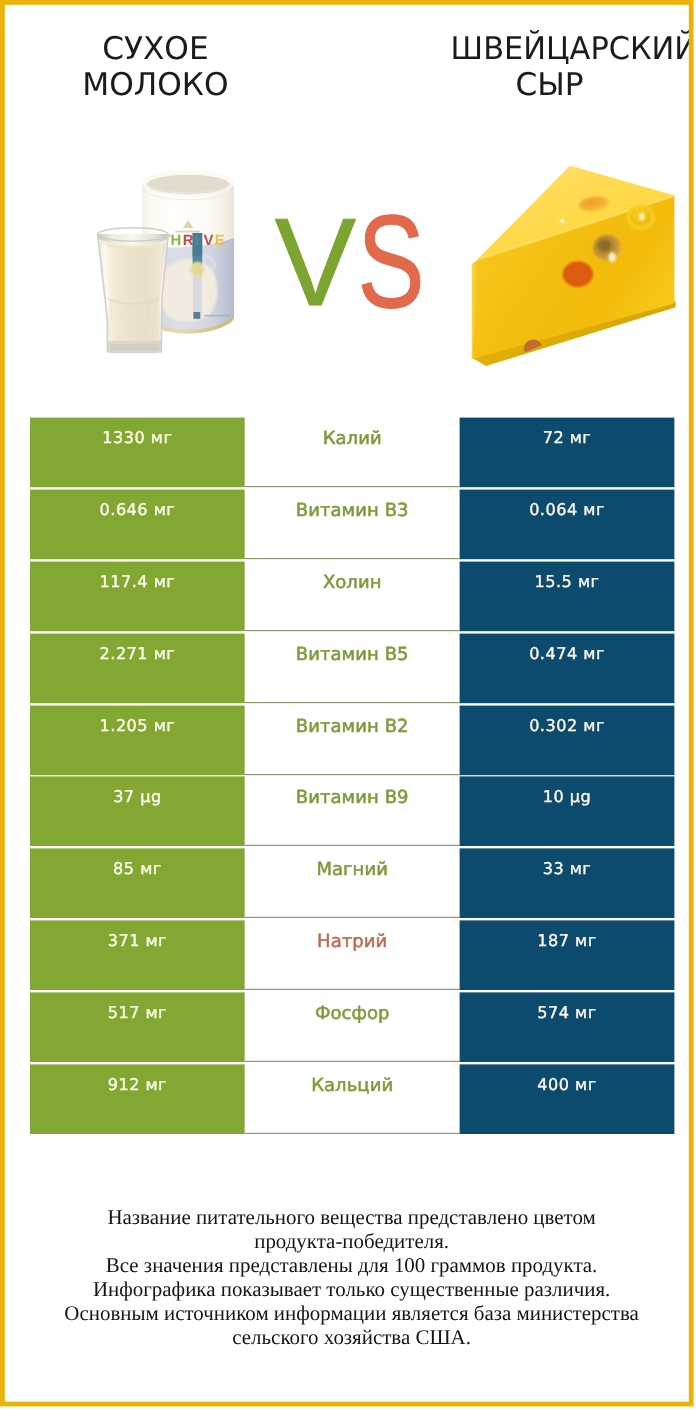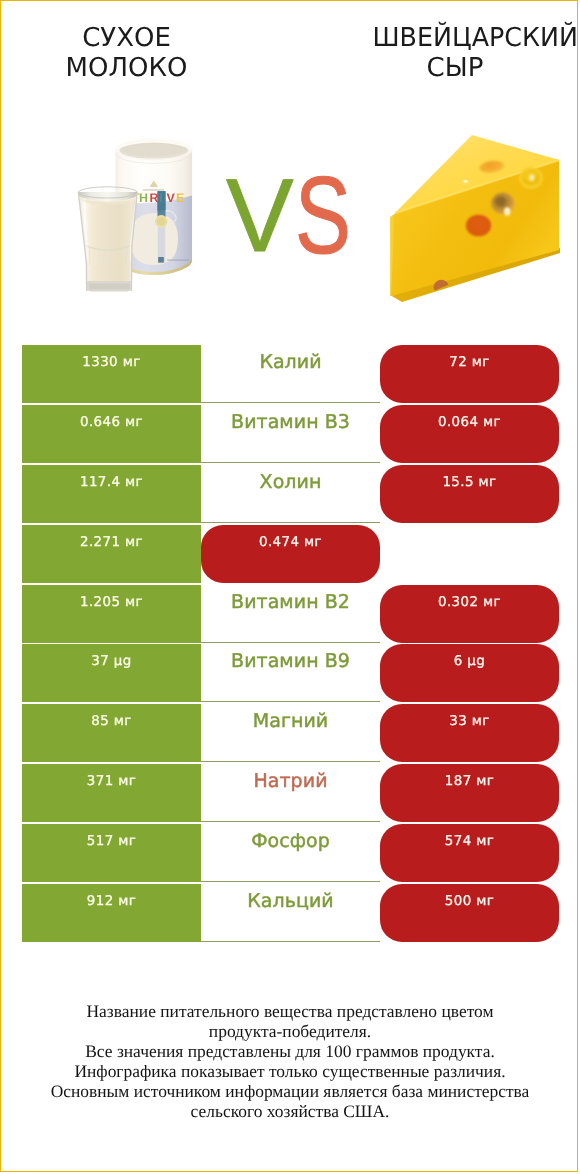--- a/index.html
+++ b/index.html
@@ -7,21 +7,21 @@
     width:580px;height:1174px;
     background:#ffffff;
     font-family:"Liberation Sans",sans-serif;
     -webkit-font-smoothing:antialiased;
     text-rendering:geometricPrecision;
     overflow:hidden;
   }
   .page{
     position:relative;
     width:578px;height:1172px;
-    border:1px solid #eab308;
+    border:4px solid #eab308;
     background:#fff;
     box-sizing:border-box;
     overflow:hidden;
   }
   
   .titles{position:absolute;left:0;top:0;width:578px;height:100px;}
   .title{
     position:absolute;top:22px;
     font-family:"DejaVu Sans",sans-serif;
     font-size:26px;line-height:30px;
@@ -53,25 +53,25 @@
   .row{display:flex;height:57.9px;margin-bottom:1.95px;}
   .cell{
     flex:0 0 179px;height:57.9px;
     display:flex;align-items:center;justify-content:center;
     font-family:"DejaVu Sans",sans-serif;
     font-size:13.4px;font-weight:400;box-sizing:border-box;
     letter-spacing:0.42px;
     padding-bottom:23px;
   }
   .cell span{-webkit-text-stroke:0.32px currentColor;transform:translateZ(0);}
-  .cell.b{font-size:19px;letter-spacing:0.05px;}
+  .cell.b{font-size:15.0px;letter-spacing:0.05px;}
   .cell.b span{-webkit-text-stroke:0.45px currentColor;}
   .cell.a{background:#82a732;color:#fdffea;}
   .cell.b{background:#ffffff;border-bottom:1.4px solid #8e9c6a;}
-  .cell.c{background:#b91c1c;color:#fff9f0;border-radius:22px;}
+  .cell.c{background:#0c4a6e;color:#fff9f0;}
   .cell.b.win-a{color:#7d9b38;}
   .cell.b.win-c{color:#c06a51;text-align:right;}
 
   
   .foot{
     position:absolute;left:0;top:1000px;width:578px;
     text-align:center;font-family:Liberation Serif, serif;
     font-size:17.45px;line-height:20px;color:#141414;
   }
 </style>
@@ -356,20 +356,23 @@
           <span>Холин</span>
         </div>
         <div class="cell c">
           <span>15.5 мг</span>
         </div>
       </div>
       <div class="row">
         <div class="cell a">
           <span>2.271 мг</span>
         </div>
+        <div class="cell b win-a">
+          <span>Витамин B5</span>
+        </div>
         <div class="cell c">
           <span>0.474 мг</span>
         </div>
       </div>
       <div class="row">
         <div class="cell a">
           <span>1.205 мг</span>
         </div>
         <div class="cell b win-a">
           <span>Витамин B2</span>
@@ -379,21 +382,21 @@
         </div>
       </div>
       <div class="row">
         <div class="cell a">
           <span>37 µg</span>
         </div>
         <div class="cell b win-a">
           <span>Витамин B9</span>
         </div>
         <div class="cell c">
-          <span>6 µg</span>
+          <span>10 µg</span>
         </div>
       </div>
       <div class="row">
         <div class="cell a">
           <span>85 мг</span>
         </div>
         <div class="cell b win-a">
           <span>Магний</span>
         </div>
         <div class="cell c">
@@ -423,21 +426,21 @@
         </div>
       </div>
       <div class="row">
         <div class="cell a">
           <span>912 мг</span>
         </div>
         <div class="cell b win-a">
           <span>Кальций</span>
         </div>
         <div class="cell c">
-          <span>500 мг</span>
+          <span>400 мг</span>
         </div>
       </div>
     </div>
 
   <div class="foot" id="foot">
       <div>Название питательного вещества представлено цветом</div>
       <div>продукта-победителя.</div>
       <div>Все значения представлены для 100 граммов продукта.</div>
       <div>Инфографика показывает только существенные различия.</div>
       <div>Основным источником информации является база министерства</div>

